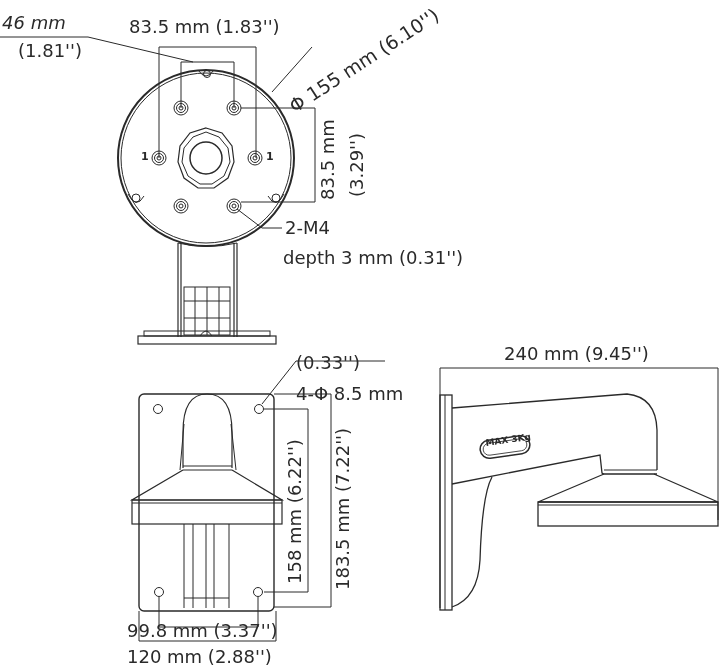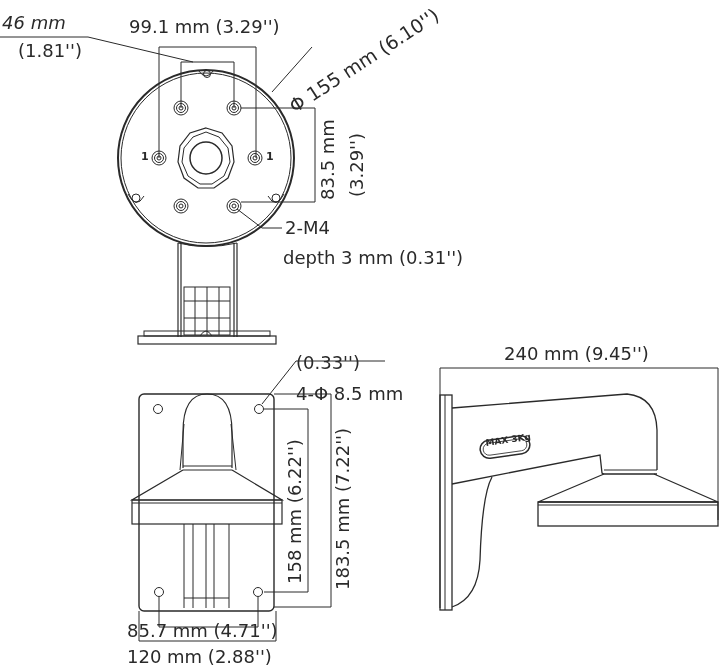--- a/index.html
+++ b/index.html
@@ -137,30 +137,30 @@
       <rect x="538" y="502" width="180" height="24" stroke-width="1.3"></rect>
 
       <rect x="480" y="438" width="50" height="18" rx="9" stroke-width="1.5" transform="rotate(-8 505 447)"></rect>
       <rect x="483" y="441" width="44" height="12" rx="6" stroke-width="0.8" transform="rotate(-8 505 447)"></rect>
     </g>
   </g>
 </svg>
 
 <div class="lbl" style="left:2px;top:14px;font-style:italic;">46 mm</div>
 <div class="lbl" style="left:18px;top:42px;">(1.81'')</div>
-<div class="lbl" style="left:129px;top:18px;">99.1 mm (3.29'')</div>
+<div class="lbl" style="left:129px;top:18px;">83.5 mm (1.83'')</div>
 <div class="lbl rot-diag" style="left:286px;top:100px;font-size:19px;">Φ 155 mm (6.10'')</div>
 <div class="lbl rot-ccw" style="left:319px;top:200px;">83.5 mm</div>
 <div class="lbl rot-ccw" style="left:348px;top:197px;">(3.29'')</div>
 <div class="lbl" style="left:285px;top:219px;">2-M4</div>
 <div class="lbl" style="left:283px;top:249px;">depth 3 mm (0.31'')</div>
 <div class="lbl" style="left:141px;top:151px;font-size:11px;font-weight:bold;">1</div>
 <div class="lbl" style="left:266px;top:151px;font-size:11px;font-weight:bold;">1</div>
 
 <div class="lbl" style="left:296px;top:337px;margin-top:48px;">4-Φ 8.5 mm</div>
 <div class="lbl" style="left:296px;top:354px;">(0.33'')</div>
 <div class="lbl rot-ccw" style="left:286px;top:584px;">158 mm (6.22'')</div>
 <div class="lbl rot-ccw" style="left:334px;top:590px;">183.5 mm (7.22'')</div>
-<div class="lbl" style="left:127px;top:622px;">85.7 mm (4.71'')</div>
+<div class="lbl" style="left:127px;top:622px;">99.8 mm (3.37'')</div>
 <div class="lbl" style="left:127px;top:648px;">120 mm (2.88'')</div>
 
 <div class="lbl" style="left:504px;top:345px;">240 mm (9.45'')</div>
 <div class="lbl" style="left:485px;top:439px;font-size:9px;font-weight:bold;transform:rotate(-8deg);transform-origin:left top;">MAX 3Kg</div>
 
 </body></html>

